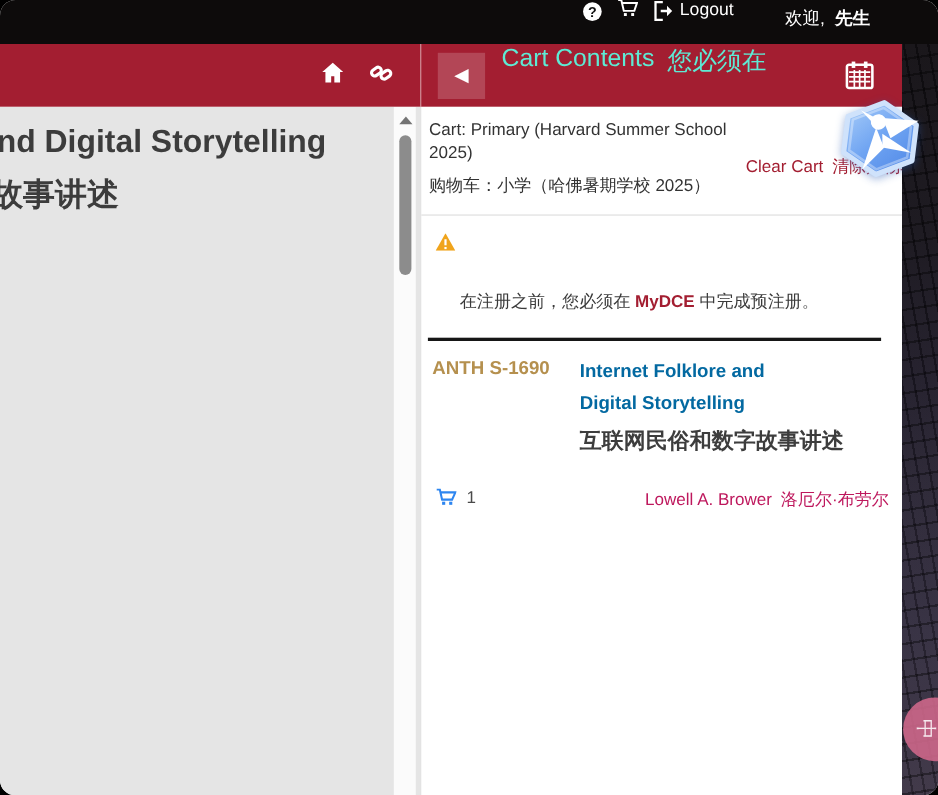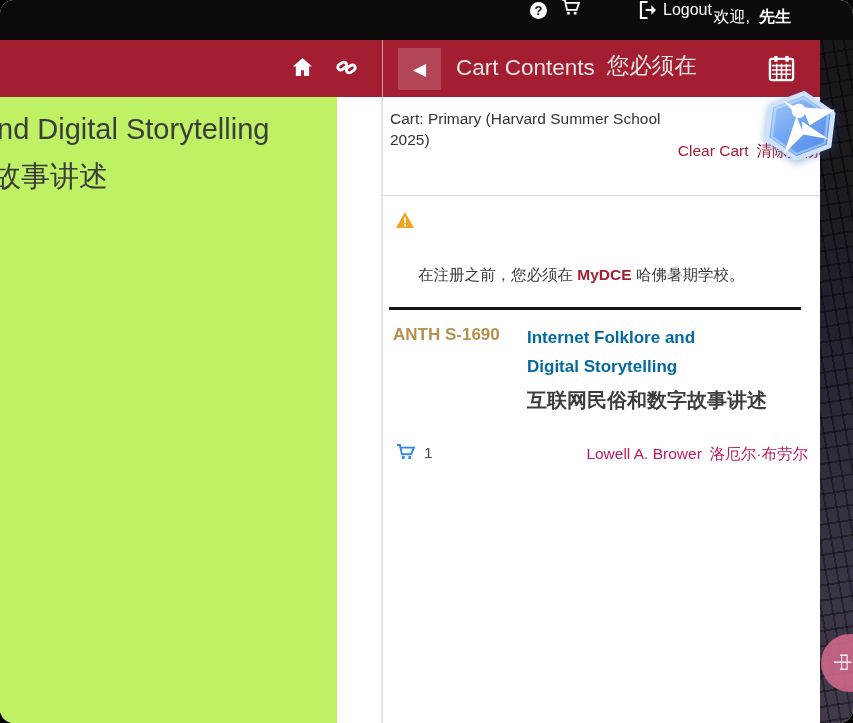--- a/index.html
+++ b/index.html
@@ -4,43 +4,43 @@
 <style>
   html,body{margin:0;padding:0;background:#000;}
   body{font-family:"Liberation Sans","DejaVu Sans",sans-serif;}
   .window{position:relative;width:853px;height:723px;background:#fff;border-radius:14px;overflow:hidden;}
 
   
   .topbar{position:absolute;left:0;top:0;width:853px;height:40px;background:#0d0b0b;z-index:5;}
   .topbar-icons{position:absolute;left:530px;top:-2px;height:24px;display:flex;align-items:center;gap:14px;color:#fff;}
   .help-circ{width:17px;height:17px;border-radius:50%;background:#fff;color:#111;font-size:13px;font-weight:bold;
              display:flex;align-items:center;justify-content:center;}
-  .logout-link{display:flex;align-items:center;gap:5px;color:#fff;font-size:16px;margin-left:45px;}
+  .logout-link{display:flex;align-items:center;gap:5px;color:#fff;font-size:16px;}
   .welcome{position:absolute;right:62px;top:7px;color:#fff;font-size:16px;}
   .welcome b{margin-left:9px;}
 
   
   .header{position:absolute;left:0;top:40px;width:820px;height:57px;background:#A31E31;z-index:4;}
   .hdr-left-icons{position:absolute;left:292px;top:0;height:57px;display:flex;align-items:center;gap:22px;}
   .hdr-divider{position:absolute;left:382px;top:0;width:1px;height:57px;background:rgba(255,255,255,.55);}
   .back-btn{position:absolute;left:398px;top:8px;width:43px;height:42px;background:rgba(255,255,255,.18);
             display:flex;align-items:center;justify-content:center;color:#fff;font-size:17px;cursor:pointer;}
-  .hdr-title{position:absolute;left:456px;top:0;height:41px;display:flex;align-items:flex-end;color:#e5e5e5;font-size:22.5px;white-space:nowrap;}
+  .hdr-title{position:absolute;left:456px;top:0;height:41px;display:flex;align-items:flex-start;color:#5eead4;font-size:22.5px;white-space:nowrap;}
   .hdr-title .zh{margin-left:12px;}
   .cal-icon{position:absolute;left:768px;top:15px;}
 
   
   .photo{position:absolute;left:820px;top:40px;width:33px;height:683px;z-index:3;
          background:linear-gradient(180deg,#131014 0%,#17141b 25%,#201c29 45%,#2b2636 62%,#332d3f 78%,#3c3444 100%);}
   .photo:before{content:"";position:absolute;inset:0;
          background:repeating-linear-gradient(171deg,rgba(0,0,0,0) 0 13px,rgba(0,0,0,.38) 13px 15px),
                     repeating-linear-gradient(80deg,rgba(255,255,255,.03) 0 9px,rgba(0,0,0,.25) 9px 11px);}
 
   
-  .left-panel{position:absolute;left:0;top:97px;width:337px;height:626px;background:#bef264;overflow:hidden;}
+  .left-panel{position:absolute;left:0;top:97px;width:381px;height:626px;background:#e5e5e5;overflow:hidden;font-weight:bold;}
   .lp-head-en{position:absolute;left:-3px;top:16px;font-size:29px;color:#3c3c3c;white-space:nowrap;}
   .lp-head-zh{position:absolute;left:-8px;top:60px;font-size:29px;color:#3c3c3c;white-space:nowrap;}
   .lp-scroll{position:absolute;left:358px;top:0;width:20px;height:626px;background:#fbfbfb;}
   .lp-up{position:absolute;left:363px;top:9px;width:0;height:0;border-left:6px solid transparent;border-right:6px solid transparent;border-bottom:7px solid #747474;}
   .lp-thumb{position:absolute;left:363px;top:26px;width:11px;height:127px;border-radius:6px;background:#8c8c8c;}
   .panel-sep{position:absolute;left:381px;top:97px;width:2px;height:626px;background:#e3e3e3;z-index:2;}
 
   
   .right-panel{position:absolute;left:383px;top:97px;width:455px;height:626px;background:#fff;}
   .cart-label-en{position:absolute;left:7px;top:11px;width:280px;font-size:15.5px;color:#333;line-height:21px;}
@@ -146,32 +146,33 @@
     <div class="lp-up"></div>
     <div class="lp-thumb"></div>
   </div>
   <div class="panel-sep"></div>
 
   <div class="right-panel">
     <div class="cart-label-en">Cart: Primary (Harvard Summer School 2025)</div>
     <div class="clear-cart">
       <span>Clear Cart</span><span class="zh">清除购物车</span>
     </div>
+    <div class="cart-label-zh">购物车：小学（哈佛暑期学校 2025）</div>
     <div class="rp-sep1"></div>
     <div class="rp-up"></div>
 
     <span class="warn-icon">
       <svg width="18" height="16" viewBox="0 0 18 16">
           <path d="M9 0L18 16H0z" fill="#F0A41C"></path>
           <rect x="8" y="5.5" width="2" height="5.5" fill="#fff"></rect>
           <rect x="8" y="12.5" width="2" height="2" fill="#fff"></rect>
         </svg>
     </span>
     <div class="warn-zh">
-      <span>在注册之前，您必须在 </span><span class="lnk">MyDCE</span><span> 哈佛暑期学校。</span>
+      <span>在注册之前，您必须在 </span><span class="lnk">MyDCE</span><span> 中完成预注册。</span>
     </div>
 
     <div class="rp-sep2"></div>
 
     <div class="course-code">ANTH S-1690</div>
     <div class="course-title-en">Internet Folklore and Digital Storytelling</div>
     <div class="course-title-zh">互联网民俗和数字故事讲述</div>
 
     <span class="enroll-cart">
       <svg width="19" height="17" viewBox="0 0 20 18">

